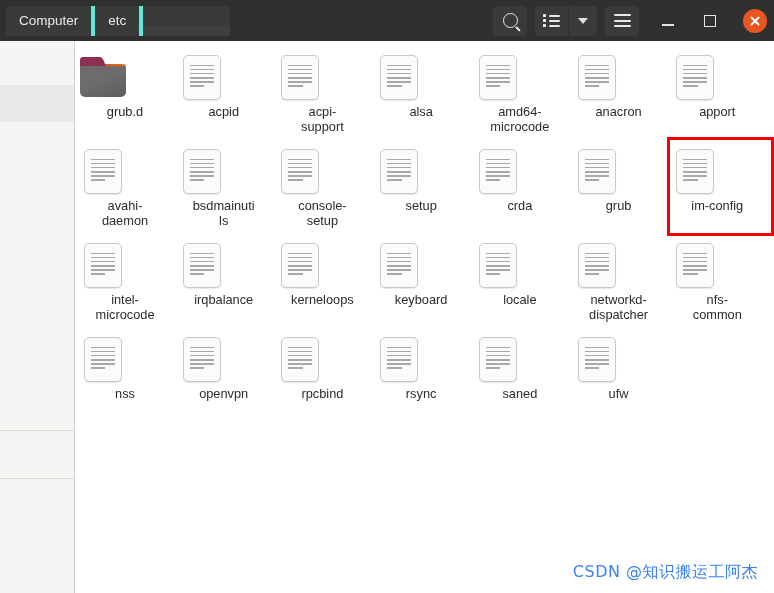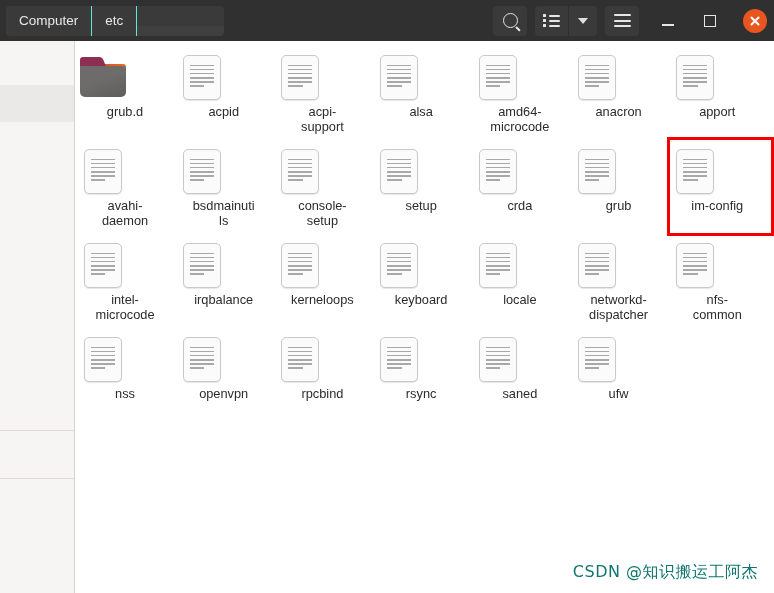--- a/index.html
+++ b/index.html
@@ -46,21 +46,21 @@
 
   .crumb {
     height: 30px;
     display: flex;
     align-items: center;
     gap: 8px;
     padding: 0 13px;
     font-size: 13.5px;
     color: #e8e8e8;
     background: #3a3a3a;
-    border-right: 1px solid #5eead4;
+    border-right: 4px solid #5eead4;
     cursor: default;
     white-space: nowrap;
   }
   .crumb:last-child { border-right: none; margin-top: 41px; }
   .crumb.is-current { background: #3f3f3f; }
 
   .caret {
     width: 0; height: 0;
     border-left: 5px solid transparent;
     border-right: 5px solid transparent;
@@ -301,21 +301,21 @@
     pointer-events: none;
     z-index: 9;
   }
 
   
   .watermark {
     position: absolute;
     right: 16px;
     bottom: 10px;
     font-size: 16px;
-    color: #0f766e;
+    color: #3b82f6;
     letter-spacing: 0.5px;
     font-family: "DejaVu Sans", sans-serif;
     white-space: nowrap;
     z-index: 8;
   }
 </style>
 </head>
 <body>
 
 <div class="window">

